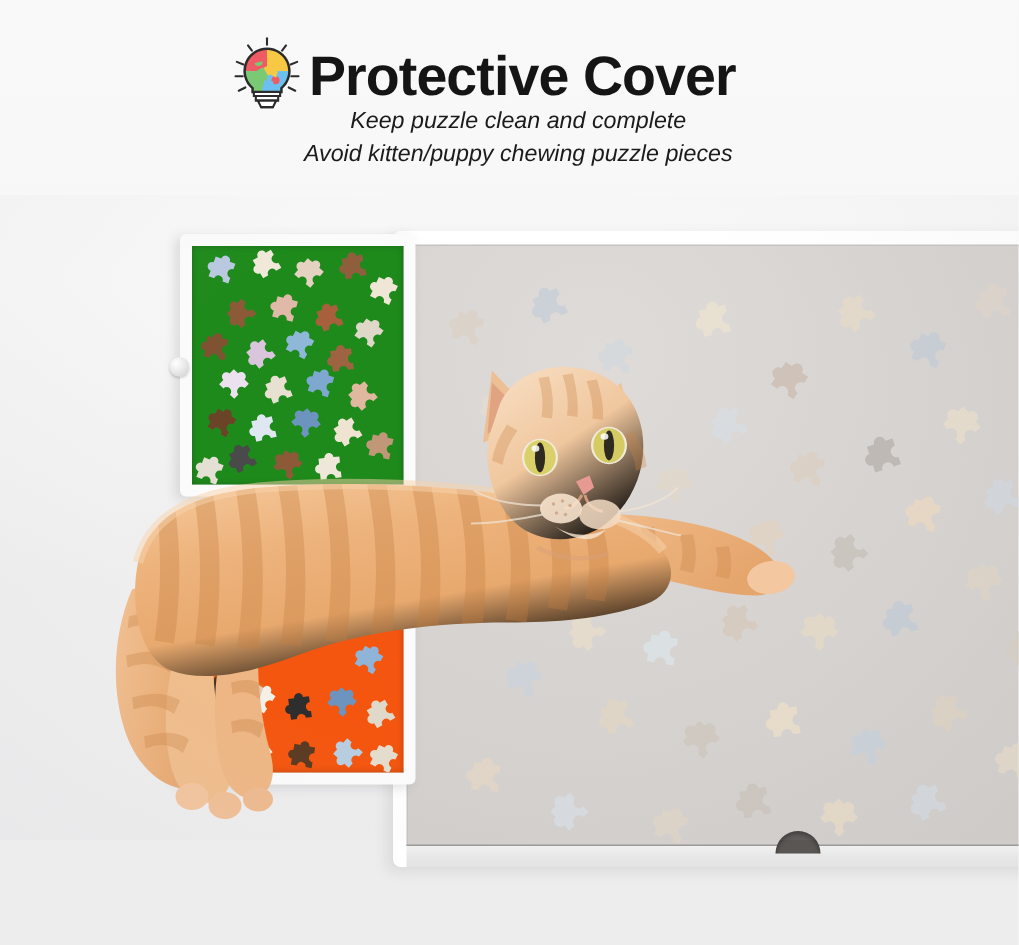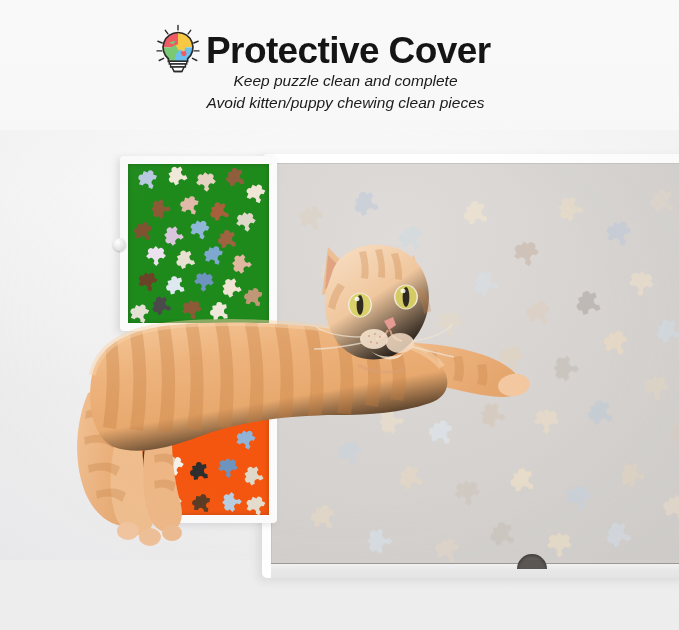--- a/index.html
+++ b/index.html
@@ -157,21 +157,21 @@
             <line x1="27.8" y1="56.5" x2="36.2" y2="56.5" stroke="#2b2b2b" stroke-width="1.8" stroke-linecap="round"></line>
           </g>
         </svg>
       </span>
 
       <span class="title">Protective Cover</span>
     </div>
 
     <div class="subs">
       <div class="sub s1">Keep puzzle clean and complete</div>
-      <div class="sub s2">Avoid kitten/puppy chewing clean pieces</div>
+      <div class="sub s2">Avoid kitten/puppy chewing puzzle pieces</div>
     </div>
   </div>
 
   <div class="scene">
 
     <div class="board">
       <div class="board-inner">
         <svg viewBox="0 0 421 401" preserveAspectRatio="none" style="width:100%;height:100%;">
           <defs>
             <g id="pz">

